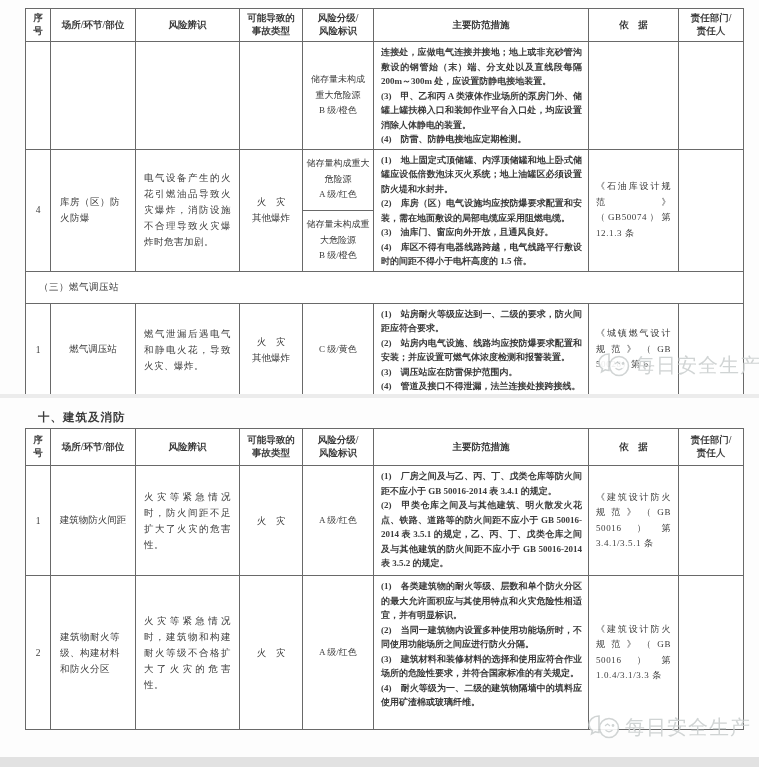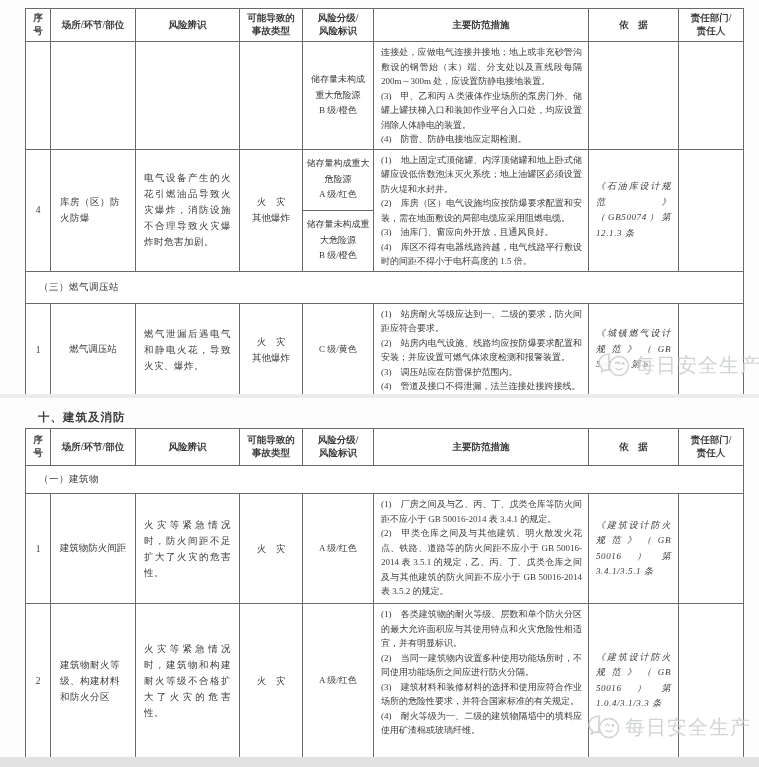--- a/index.html
+++ b/index.html
@@ -9,24 +9,24 @@
     font-family:"Liberation Serif","DejaVu Serif",serif;
   }
   table{border-collapse:collapse;table-layout:fixed;position:absolute;left:25px;width:718px;background:#fff;}
   #t1{top:8px;}
   #t2{top:428px;}
   th,td{border:1px solid #696969;padding:1px 5px;font-size:9.5px;vertical-align:middle;text-align:center;overflow:hidden;}
   th{font-weight:bold;line-height:13px;padding:1px 2px;white-space:pre-line;}
   .pre{white-space:pre-line;font-family:Liberation Serif, serif;}
   .risk-cell{ text-align:justify;padding:2px 8px;line-height:16px;letter-spacing:.5px;margin-top:48px;}
   .place-left{text-align:left;padding:2px 9px;line-height:16px;letter-spacing:.5px;}
-  .measures-cell{text-align:left;vertical-align:top;padding:3px 6px 2px 7px;}
+  .measures-cell{text-align:left;vertical-align:top;padding:3px 6px 2px 7px;font-weight:bold;}
   .m{font-size:9px;line-height:14.5px;text-align:justify;}
   .grade-cell{font-size:9px;line-height:15.5px;padding:1px 3px;}
-  .basis-cell{font-size:9px;line-height:15.5px;text-align:justify;padding:2px 7px;letter-spacing:.6px;font-style:italic;}
+  .basis-cell{font-size:9px;line-height:15.5px;text-align:justify;padding:2px 7px;letter-spacing:.6px;}
   .accident-cell{line-height:16px;}
   .section-cell{text-align:left;padding:2px 4px 2px 13px;letter-spacing:.5px;margin-top:36px;}
   
   .h-head1{height:33px;} .h-cont{height:105px;} .h-r4a{height:61px;} .h-r4b{height:61px;}
   .h-sec1{height:32px;} .h-r1{height:92px;}
   
   .h-head2{height:37px;} .h-sec2{height:28px;} .h-t2r1{height:110px;} .h-t2r2{height:154px;}
   .t2-title{position:absolute;left:38px;top:410px;font-weight:bold;font-size:11.5px;letter-spacing:1px;}
   .sep-band{position:absolute;left:0;top:394px;width:759px;height:4px;background:#ececec;}
   .bottom-band{position:absolute;left:0;top:757px;width:759px;height:10px;background:#e2e2e2;}
@@ -150,23 +150,20 @@
 事故类型</th>
       <th>风险分级/
 风险标识</th>
       <th>主要防范措施</th>
       <th>依　据</th>
       <th>责任部门/
 责任人</th>
     </tr>
   </thead>
   <tbody>
-    <tr class="h-sec2">
-      <td colspan="8" class="section-cell">（一）建筑物</td>
-    </tr>
     <tr class="h-t2r1">
       <td>1</td>
       <td>建筑物防火间距</td>
       <td class="risk-cell">火灾等紧急情况时，防火间距不足扩大了火灾的危害性。</td>
       <td class="accident-cell pre">火　灾</td>
       <td class="grade-cell">A 级/红色</td>
       <td class="measures-cell">
         <div class="m">(1)　厂房之间及与乙、丙、丁、戊类仓库等防火间距不应小于 GB 50016-2014 表 3.4.1 的规定。</div>
         <div class="m">(2)　甲类仓库之间及与其他建筑、明火散发火花点、铁路、道路等的防火间距不应小于 GB 50016-2014 表 3.5.1 的规定，乙、丙、丁、戊类仓库之间及与其他建筑的防火间距不应小于 GB 50016-2014 表 3.5.2 的规定。</div>
       </td>

